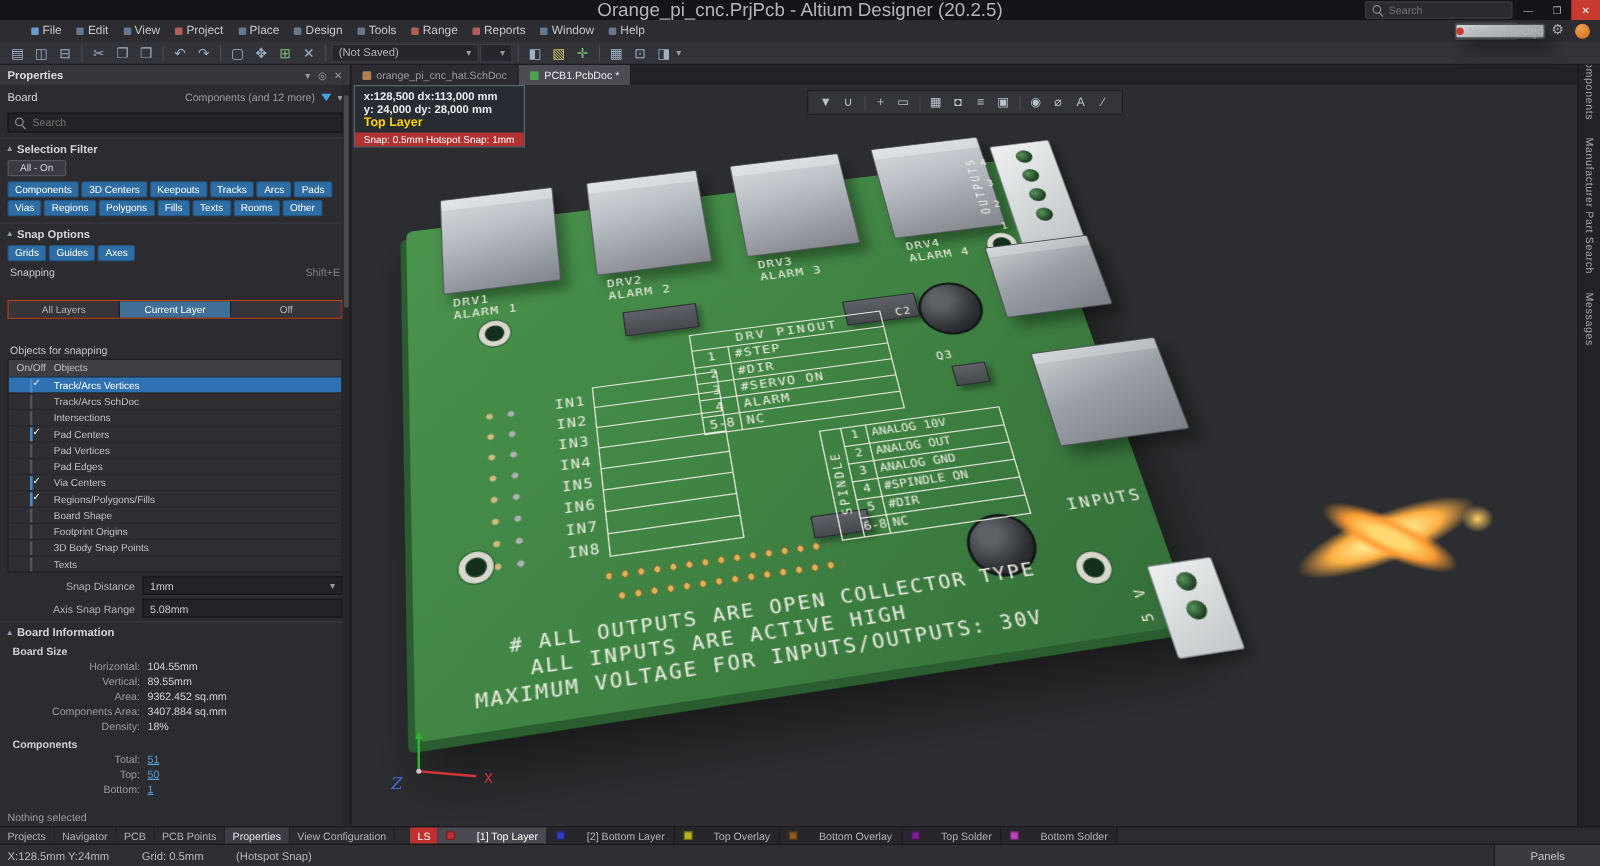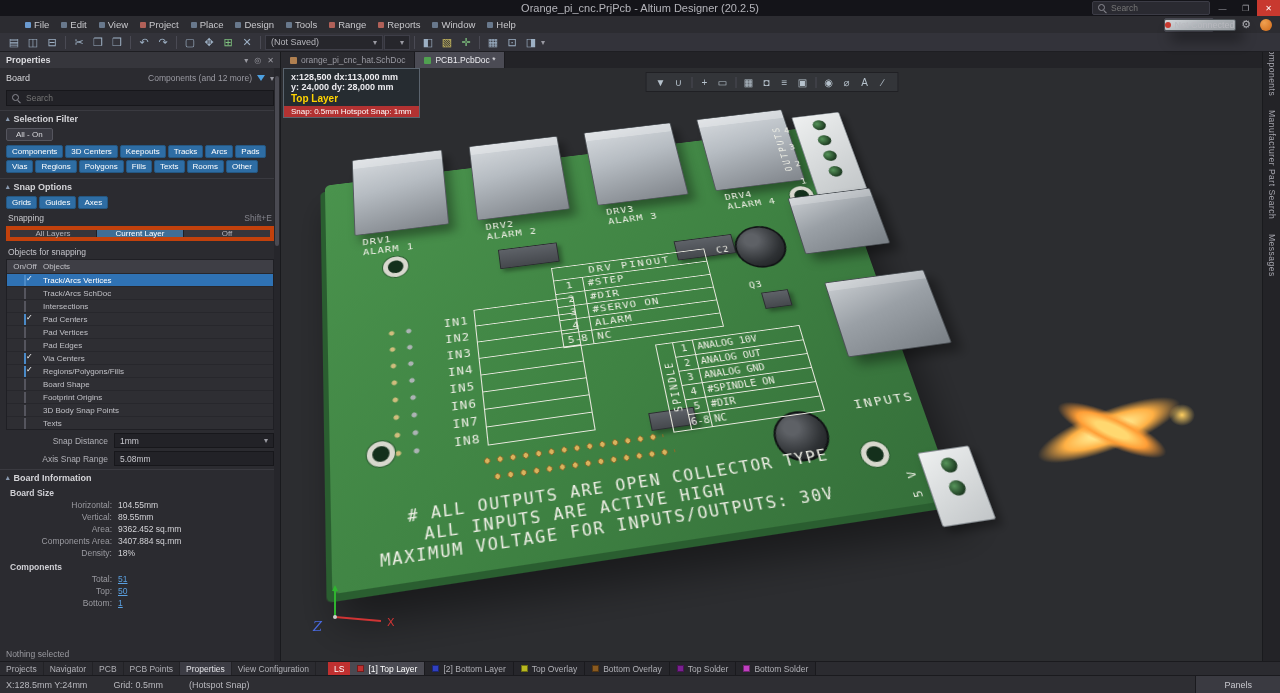--- a/index.html
+++ b/index.html
@@ -1,21 +1,21 @@
 <!DOCTYPE html>
 <html><head>
 <meta charset="utf-8">
 <style>
   *{margin:0;padding:0;box-sizing:border-box}
   html,body{width:1280px;height:693px;overflow:hidden}
   body{position:relative;background:#222226;font-family:"Liberation Sans",sans-serif;font-size:10px;color:#c8c8cc;-webkit-font-smoothing:antialiased}
 
   
   .titlebar{position:absolute;left:0;top:0;right:0;height:16px;background:#141419;display:flex;align-items:center;z-index:40}
-  .win-title{position:absolute;left:50%;transform:translateX(-50%);font-size:11px;color:#b4b4ba;white-space:nowrap}
+  .win-title{position:absolute;left:50%;transform:translateX(-50%);font-size:15px;color:#b4b4ba;white-space:nowrap}
   .tb-search{position:absolute;right:70px;top:1px;width:118px;height:14px;background:#2a2a31;border:1px solid #3c3c46;border-radius:2px;display:flex;align-items:center;gap:4px;padding:0 5px;color:#8a8a92}
   .tb-search input{background:transparent;border:none;outline:none;color:#a8a8b0;font-size:8.5px;width:90px;font-family:inherit}
   .win-controls{position:absolute;right:0;top:0;height:16px;display:flex}
   .winbtn{width:23px;height:16px;display:flex;align-items:center;justify-content:center;color:#a8a8ae;font-size:8px;cursor:pointer}
   .winbtn.close{background:#c8392f;color:#fff}
 
   .menubar{position:absolute;left:0;top:16px;right:0;height:17px;background:#2c2c31;display:flex;align-items:center;padding-left:19px;z-index:39}
   .menu-item{display:flex;align-items:center;padding:0 6px;height:100%;font-size:9.5px;color:#c8c8cc;cursor:pointer}
   .mi{width:6px;height:6px;background:#68788c;display:inline-block;margin-right:3px;border-radius:1px}
   .mi.blue{background:#6a9ad0}.mi.red{background:#b06058}
@@ -57,21 +57,21 @@
   .lens{position:relative;width:9px;height:9px;flex:0 0 auto}
   .lens::before{content:"";position:absolute;left:0;top:0;width:5px;height:5px;border:1px solid #8a8a92;border-radius:50%}
   .lens::after{content:"";position:absolute;left:6px;top:6px;width:4px;height:1px;background:#8a8a92;transform:rotate(45deg);transform-origin:0 0}
   .sec{display:flex;align-items:center;gap:4px;padding:3px 6px 2px 6px;color:#d4d4d8;font-weight:bold;font-size:9px;border-top:1px solid #3a3a40;margin-top:3px}
   .sec .arr{color:#8a9ab0;font-size:7px}
   .fwrap{display:flex;flex-wrap:wrap;gap:2px;padding:2px 6px}
   .fbtn{background:#2e6da4;border:1px solid #245782;color:#fff;font-size:8px;padding:1px 5px;border-radius:2px;cursor:pointer;white-space:nowrap}
   .allbtn{background:#3a3a42;border:1px solid #55555e;color:#d8d8dc;font-size:8px;padding:1px 9px;border-radius:2px;cursor:pointer}
   .snaprow{display:flex;align-items:center;justify-content:space-between;padding:2px 8px 0 8px;font-size:8.5px}
   .shortcut{color:#84848c}
-  .seg{display:flex;margin:3px 6px;border:4px solid #c2410c;height:15px}
+  .seg{display:flex;margin:17px 6px;border:1px solid #c2410c;height:15px}
   .seg>div{flex:1;display:flex;align-items:center;justify-content:center;background:#35353b;color:#b4b4ba;font-size:8px;border-right:1px solid #1f1f24;cursor:pointer}
   .seg>div:last-child{border-right:none}
   .seg>div.on{background:#3f6e96;color:#fff}
   .ot-label{padding:3px 8px 1px 8px;font-size:8.5px;color:#c4c4ca}
   .ot{margin:1px 6px 0 6px;border:1px solid #1f1f24;background:#2e2e33}
   .ot-head{display:flex;background:#3e3e45;height:13px;align-items:center;font-size:8px;color:#c0c0c6}
   .c1{width:36px;text-align:center;flex:0 0 auto}
   .ot-row{display:flex;height:13px;align-items:center;font-size:8px;color:#c0c0c6;border-top:1px solid #27272c;cursor:pointer}
   .ot-row.sel{background:#2f72b4;color:#fff}
   .cb{width:9px;height:9px;border:1px solid #55555e;background:#222227;margin:0 auto;position:relative;cursor:pointer}
@@ -146,21 +146,21 @@
   
   .rstrip{position:absolute;right:0;top:16px;width:18px;height:659px;background:#232327;border-left:1px solid #191a1d;display:flex;flex-direction:column;align-items:center;padding-top:4px;gap:14px;z-index:32}
   .rclose{color:#a0a0a6;font-size:8px;cursor:pointer}
   .vtab{writing-mode:vertical-rl;font-size:8.5px;color:#a4a4ac;letter-spacing:.5px;cursor:pointer;white-space:nowrap}
 
   
   .bottombar{position:absolute;left:0;top:661px;right:0;height:14px;background:#2b2b30;border-top:1px solid #1a1a1e;display:flex;align-items:stretch;z-index:35;font-size:8.5px}
   .ptab{display:flex;align-items:center;padding:0 6px;color:#b0b0b6;border-right:1px solid #222226;cursor:pointer}
   .ptab.active{background:#3c3c44;color:#e4e4e8}
   .ls{display:flex;align-items:center;background:#c03030;color:#fff;padding:0 6px;margin-left:12px;cursor:pointer}
-  .ltab{display:flex;align-items:center;gap:4px;padding:0 7px;background:#26262b;border-right:1px solid #1a1a1e;color:#b0b0b6;cursor:pointer;white-space:nowrap}
+  .ltab{display:flex;align-items:center;gap:17px;padding:0 7px;background:#26262b;border-right:1px solid #1a1a1e;color:#b0b0b6;cursor:pointer;white-space:nowrap}
   .ltab.active{background:#4a4a52;color:#fff}
   .sq{width:7px;height:7px;border:1px solid rgba(0,0,0,.4);flex:0 0 auto}
   .statusbar{position:absolute;left:0;top:675px;right:0;height:18px;background:#2e2e33;border-top:1px solid #1a1a1e;display:flex;align-items:center;padding-left:6px;font-size:9px;color:#b8b8be;z-index:36}
   .status-item{margin-right:26px;white-space:nowrap}
   .panels-btn{margin-left:auto;height:100%;display:flex;align-items:center;padding:0 28px;background:#3a3a41;border-left:1px solid #1a1a1e;color:#c8c8ce;cursor:pointer}
 </style>
 </head>
 <body>
 
 <div class="titlebar">

